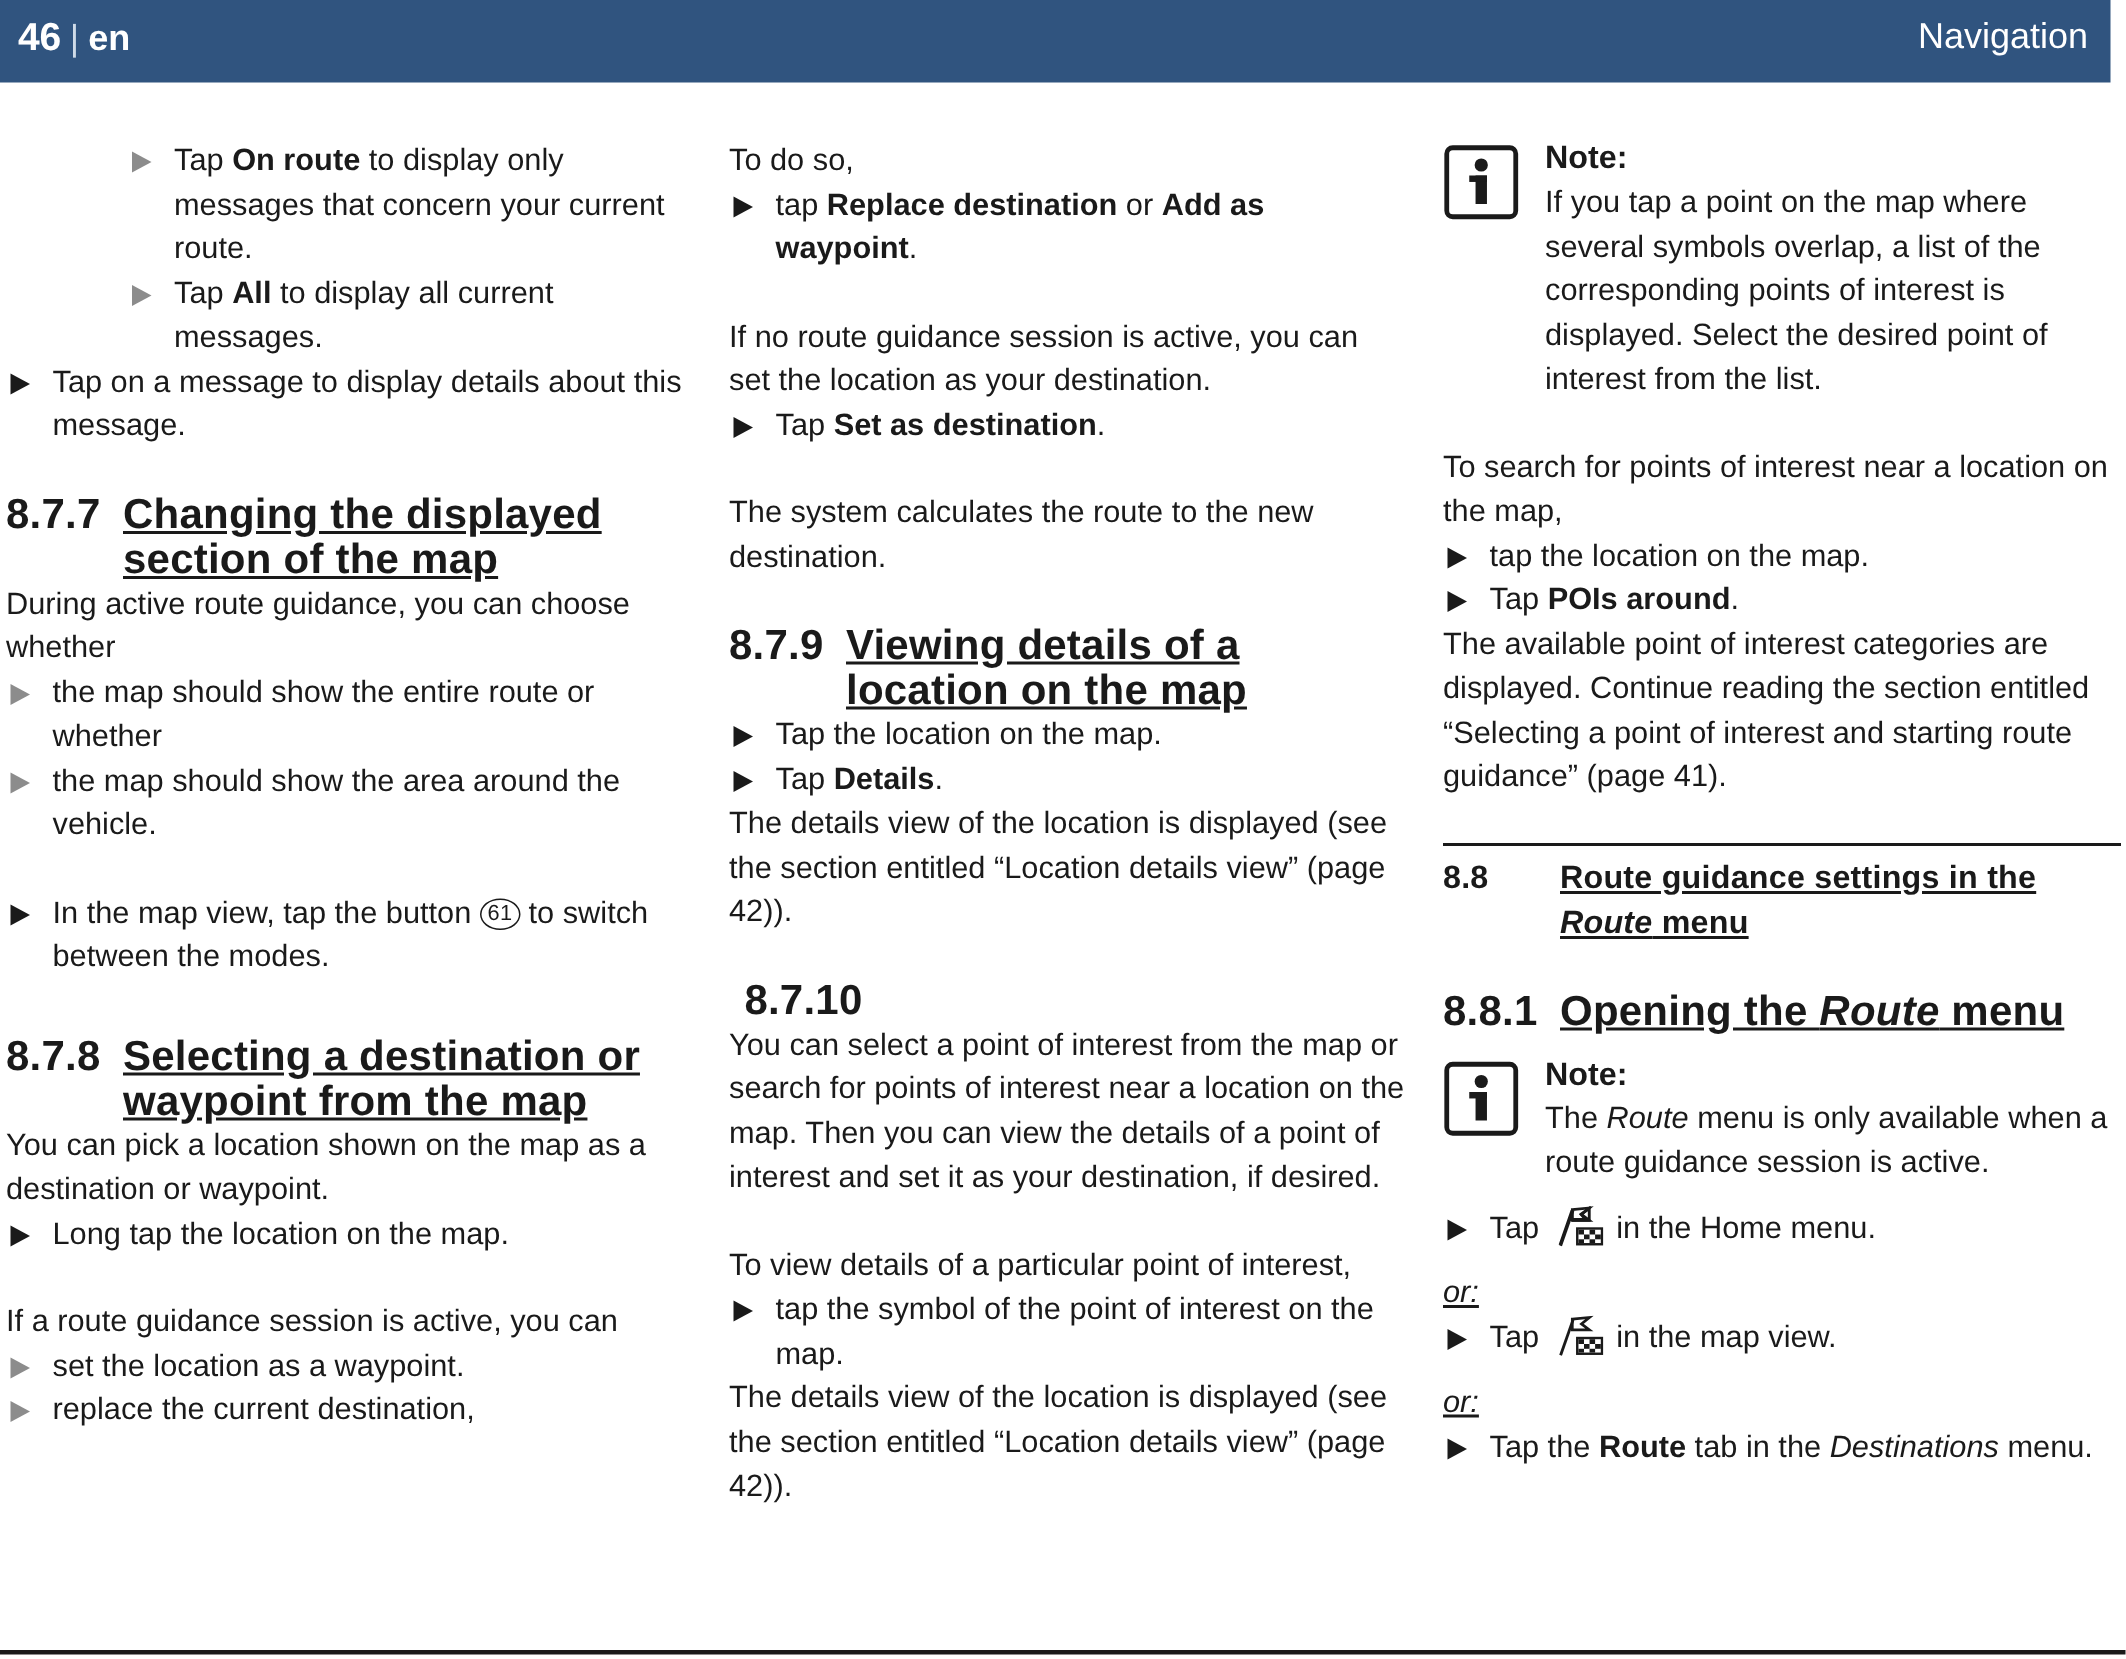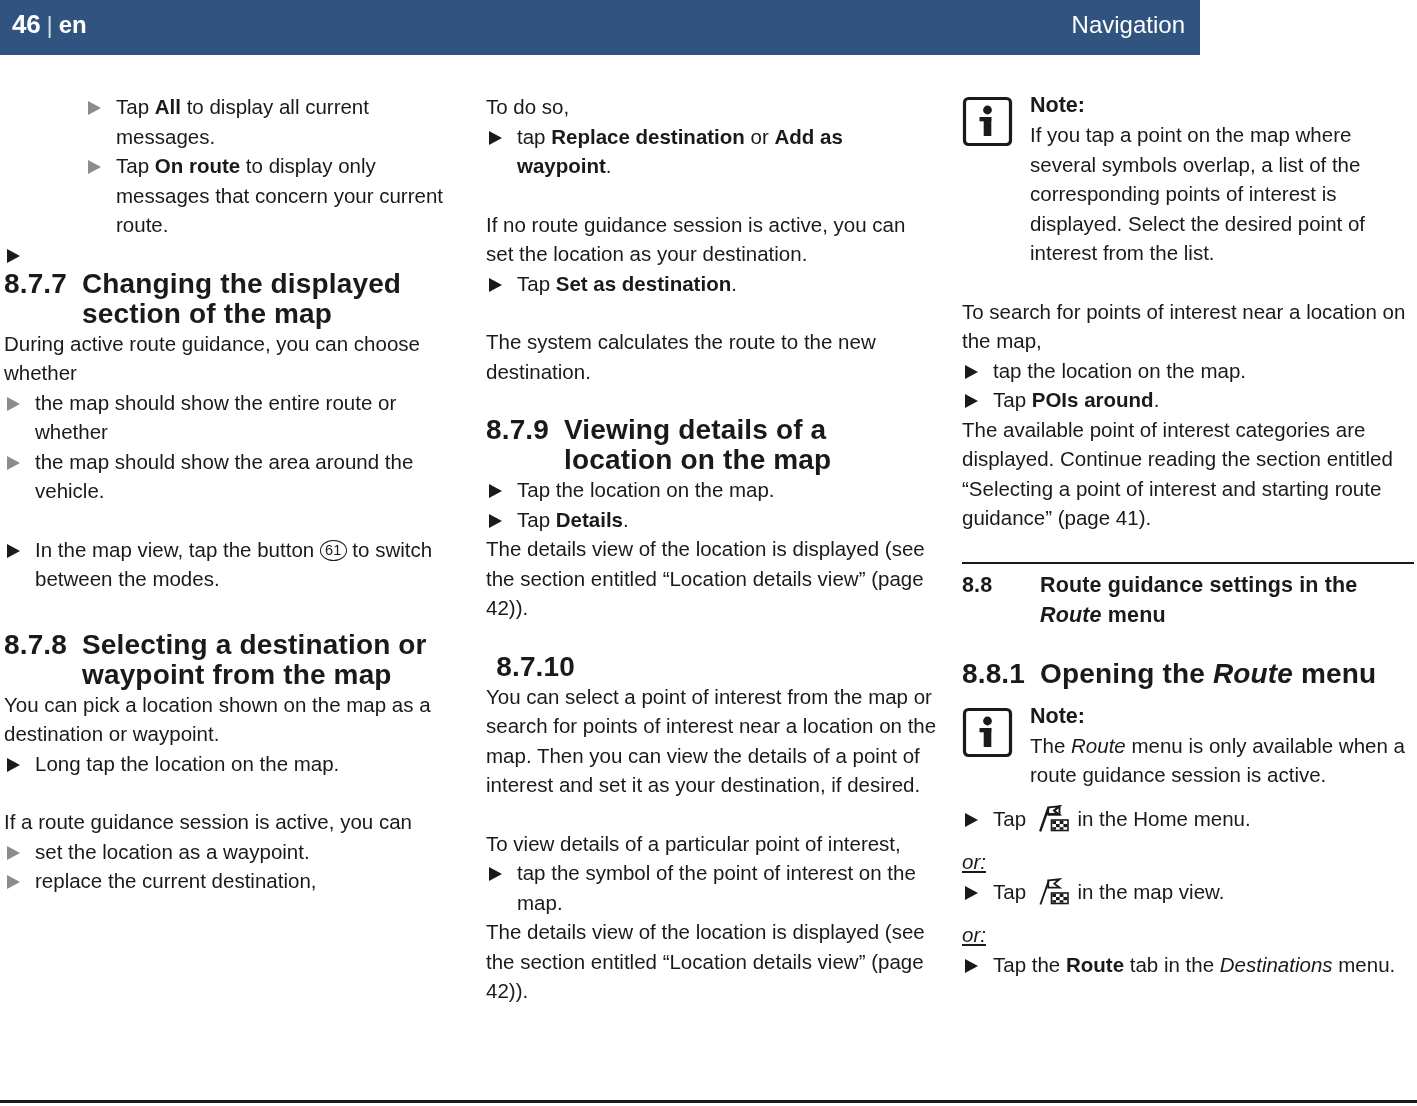--- a/index.html
+++ b/index.html
@@ -13,21 +13,21 @@
     position: relative;
     font-family: "Liberation Sans", sans-serif;
     color: #1a1a1a;
     overflow: hidden;
   }
 
   
   #header-bar {
     position: absolute;
     left: 0; top: 0;
-    width: 1200px;
+    width: 1407px;
     height: 55px;
     background: #30547f;
     color: #ffffff;
   }
   #page-number-group {
     position: absolute;
     left: 12px;
     top: 9px;
     display: flex;
     align-items: baseline;
@@ -132,20 +132,21 @@
     flex: 0 0 auto;
     min-width: 74px;
     padding-right: 4px;
   }
   .heading .num.wide {
     min-width: 89px;
     text-align: right;
   }
   .heading .title {
     flex: 1 1 auto;
+    text-decoration: underline;
   }
   .heading.h2 {
     font-size: 21.5px;
   }
   .hrule {
     border: none;
     border-top: 2px solid #1a1a1a;
     margin: 0 0 6px 0;
     width: 100%;
   }
@@ -216,30 +217,31 @@
   </div>
   <div id="header-title">Navigation</div>
 </div>
 
 <div id="content">
 
   <div class="column col-1">
 
     <div class="bullet sub">
       <span class="tri"></span>
+      <span><span>Tap </span><b>On route</b><span> to display only messages that concern your current route.</span></span>
+    </div>
+
+    <div class="bullet sub">
+      <span class="tri"></span>
       <span><span>Tap </span><b>All</b><span> to display all current messages.</span></span>
     </div>
 
-    <div class="bullet sub">
-      <span class="tri"></span>
-      <span><span>Tap </span><b>On route</b><span> to display only messages that concern your current route.</span></span>
-    </div>
-
-    <div class="bullet">
-      <span class="tri"></span>
+    <div class="bullet">
+      <span class="tri"></span>
+      <span>Tap on a message to display details about this message.</span>
     </div>
 
     <div class="spacer-md"></div>
 
     <div class="heading">
       <span class="num">8.7.7</span>
       <span class="title">Changing the displayed section of the map</span>
     </div>
 
     <div class="para">During active route guidance, you can choose whether</div>

